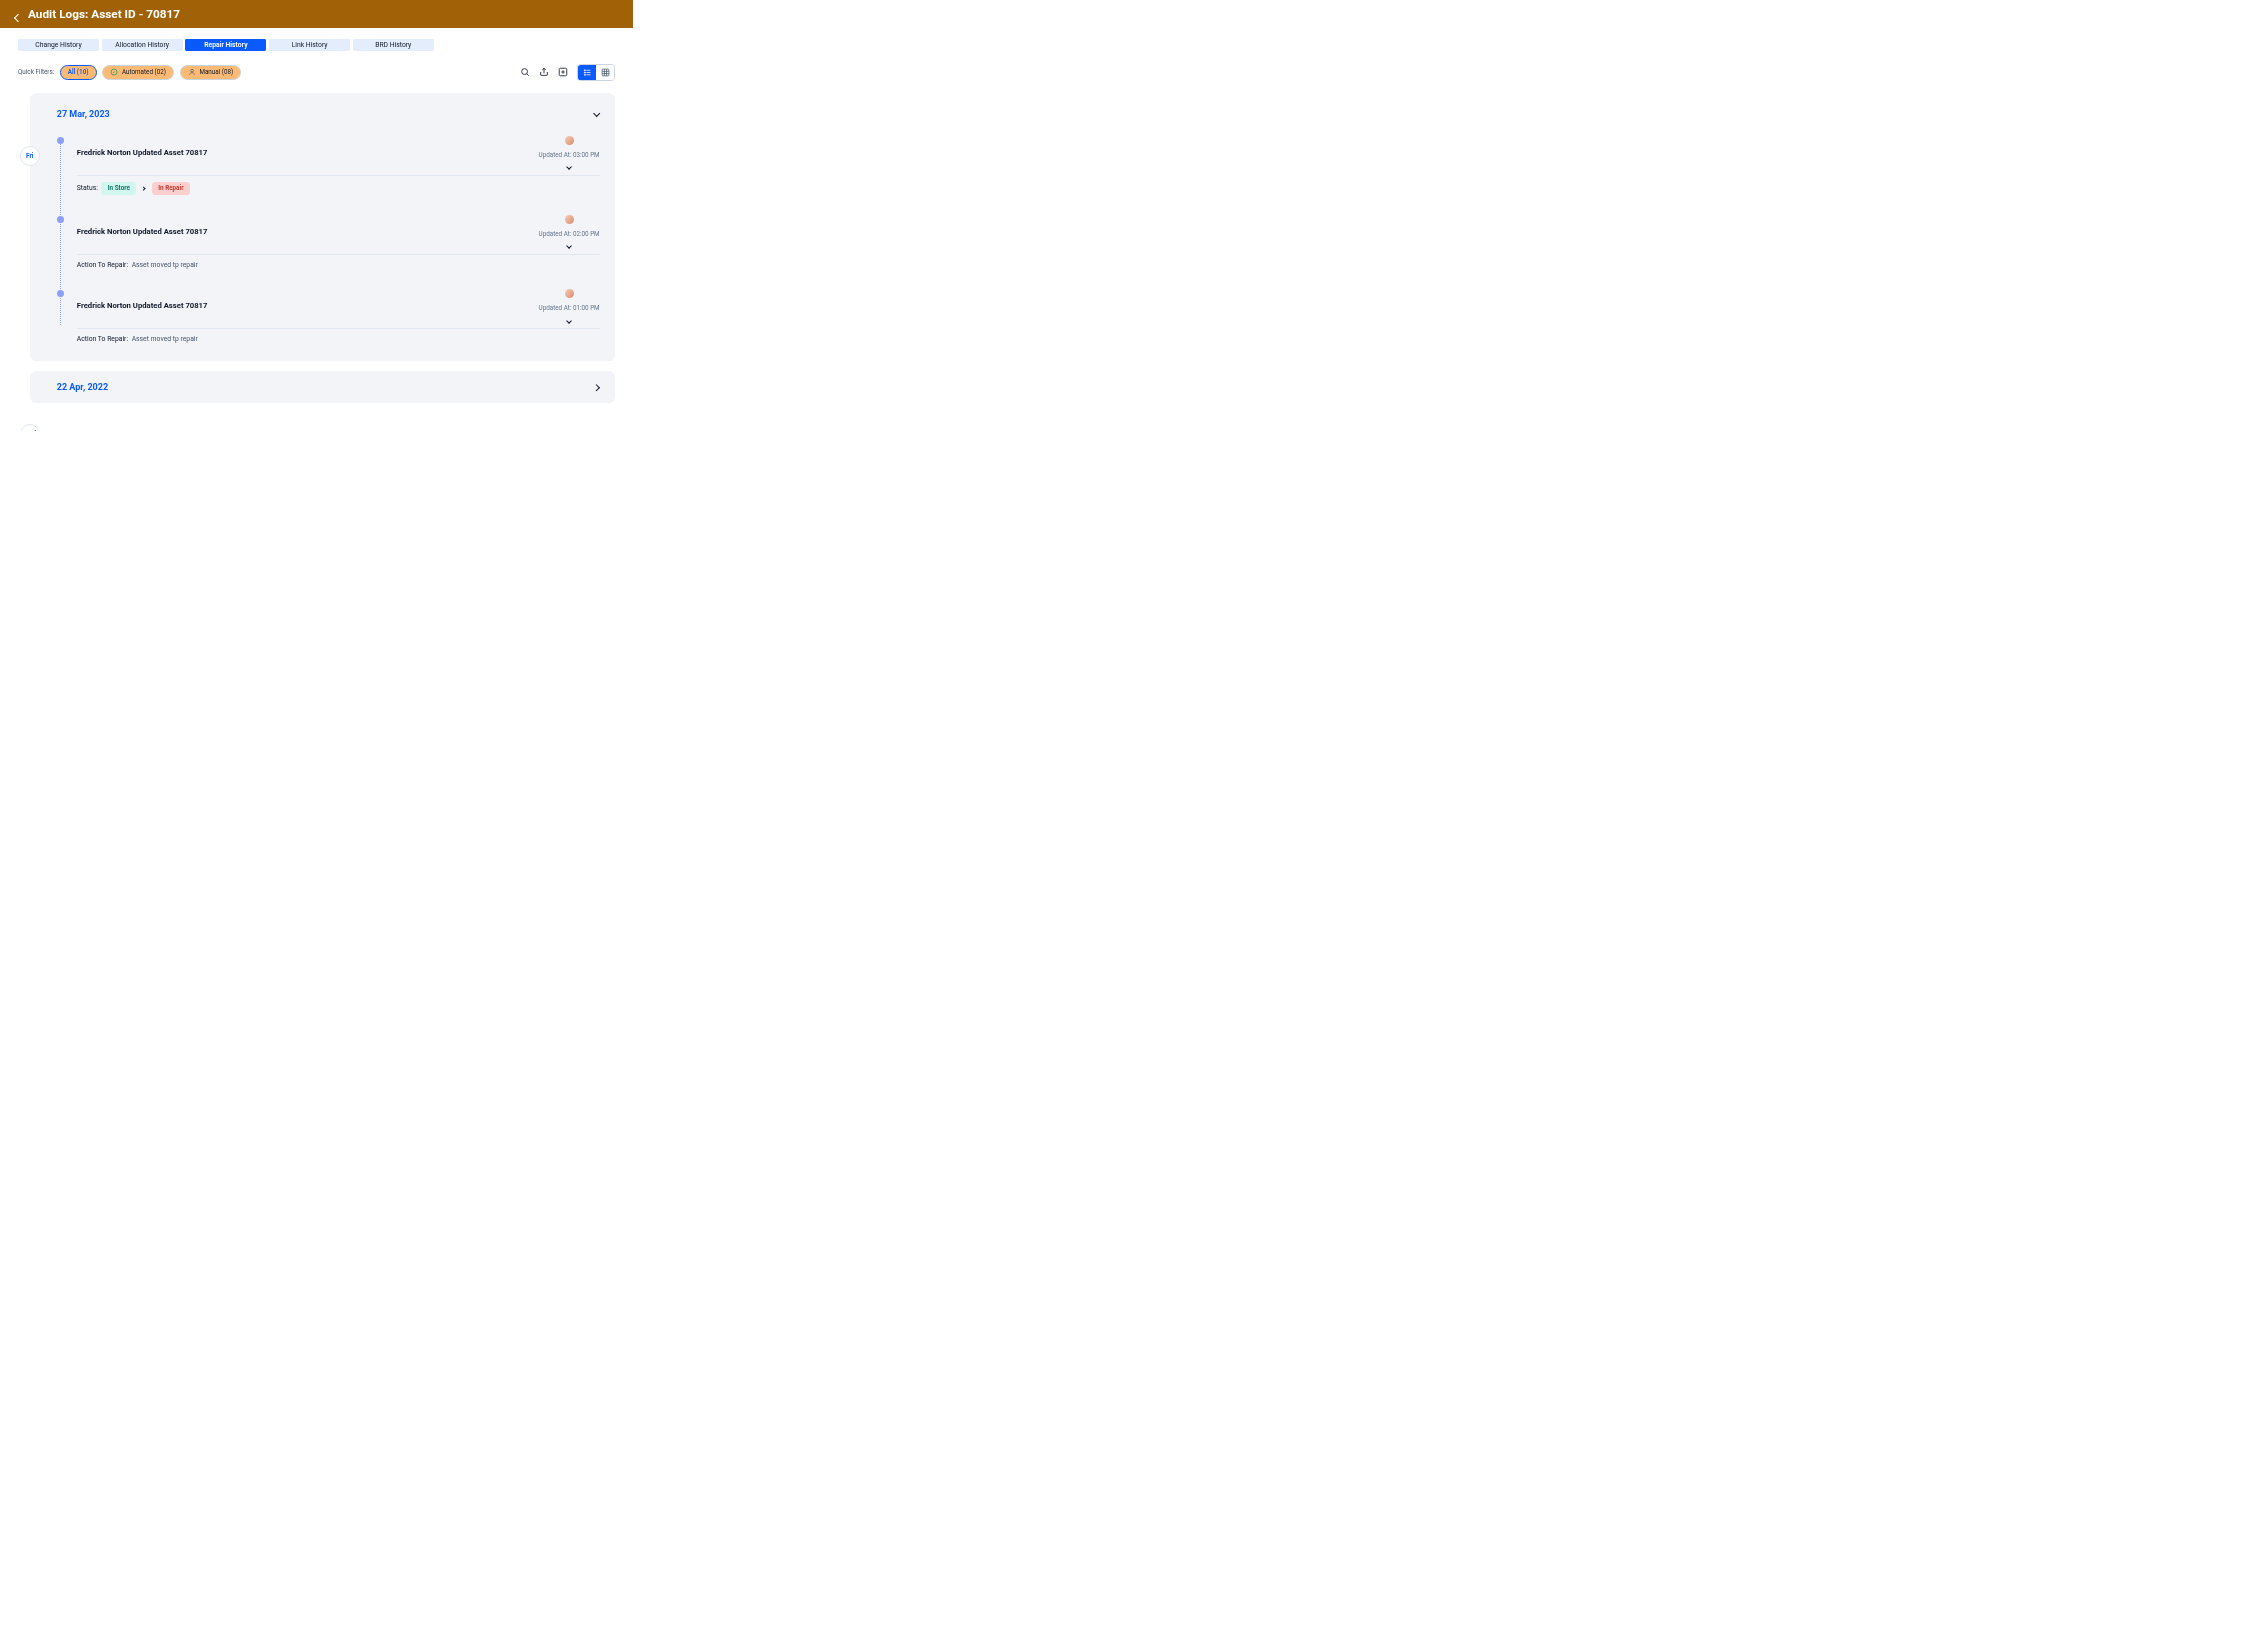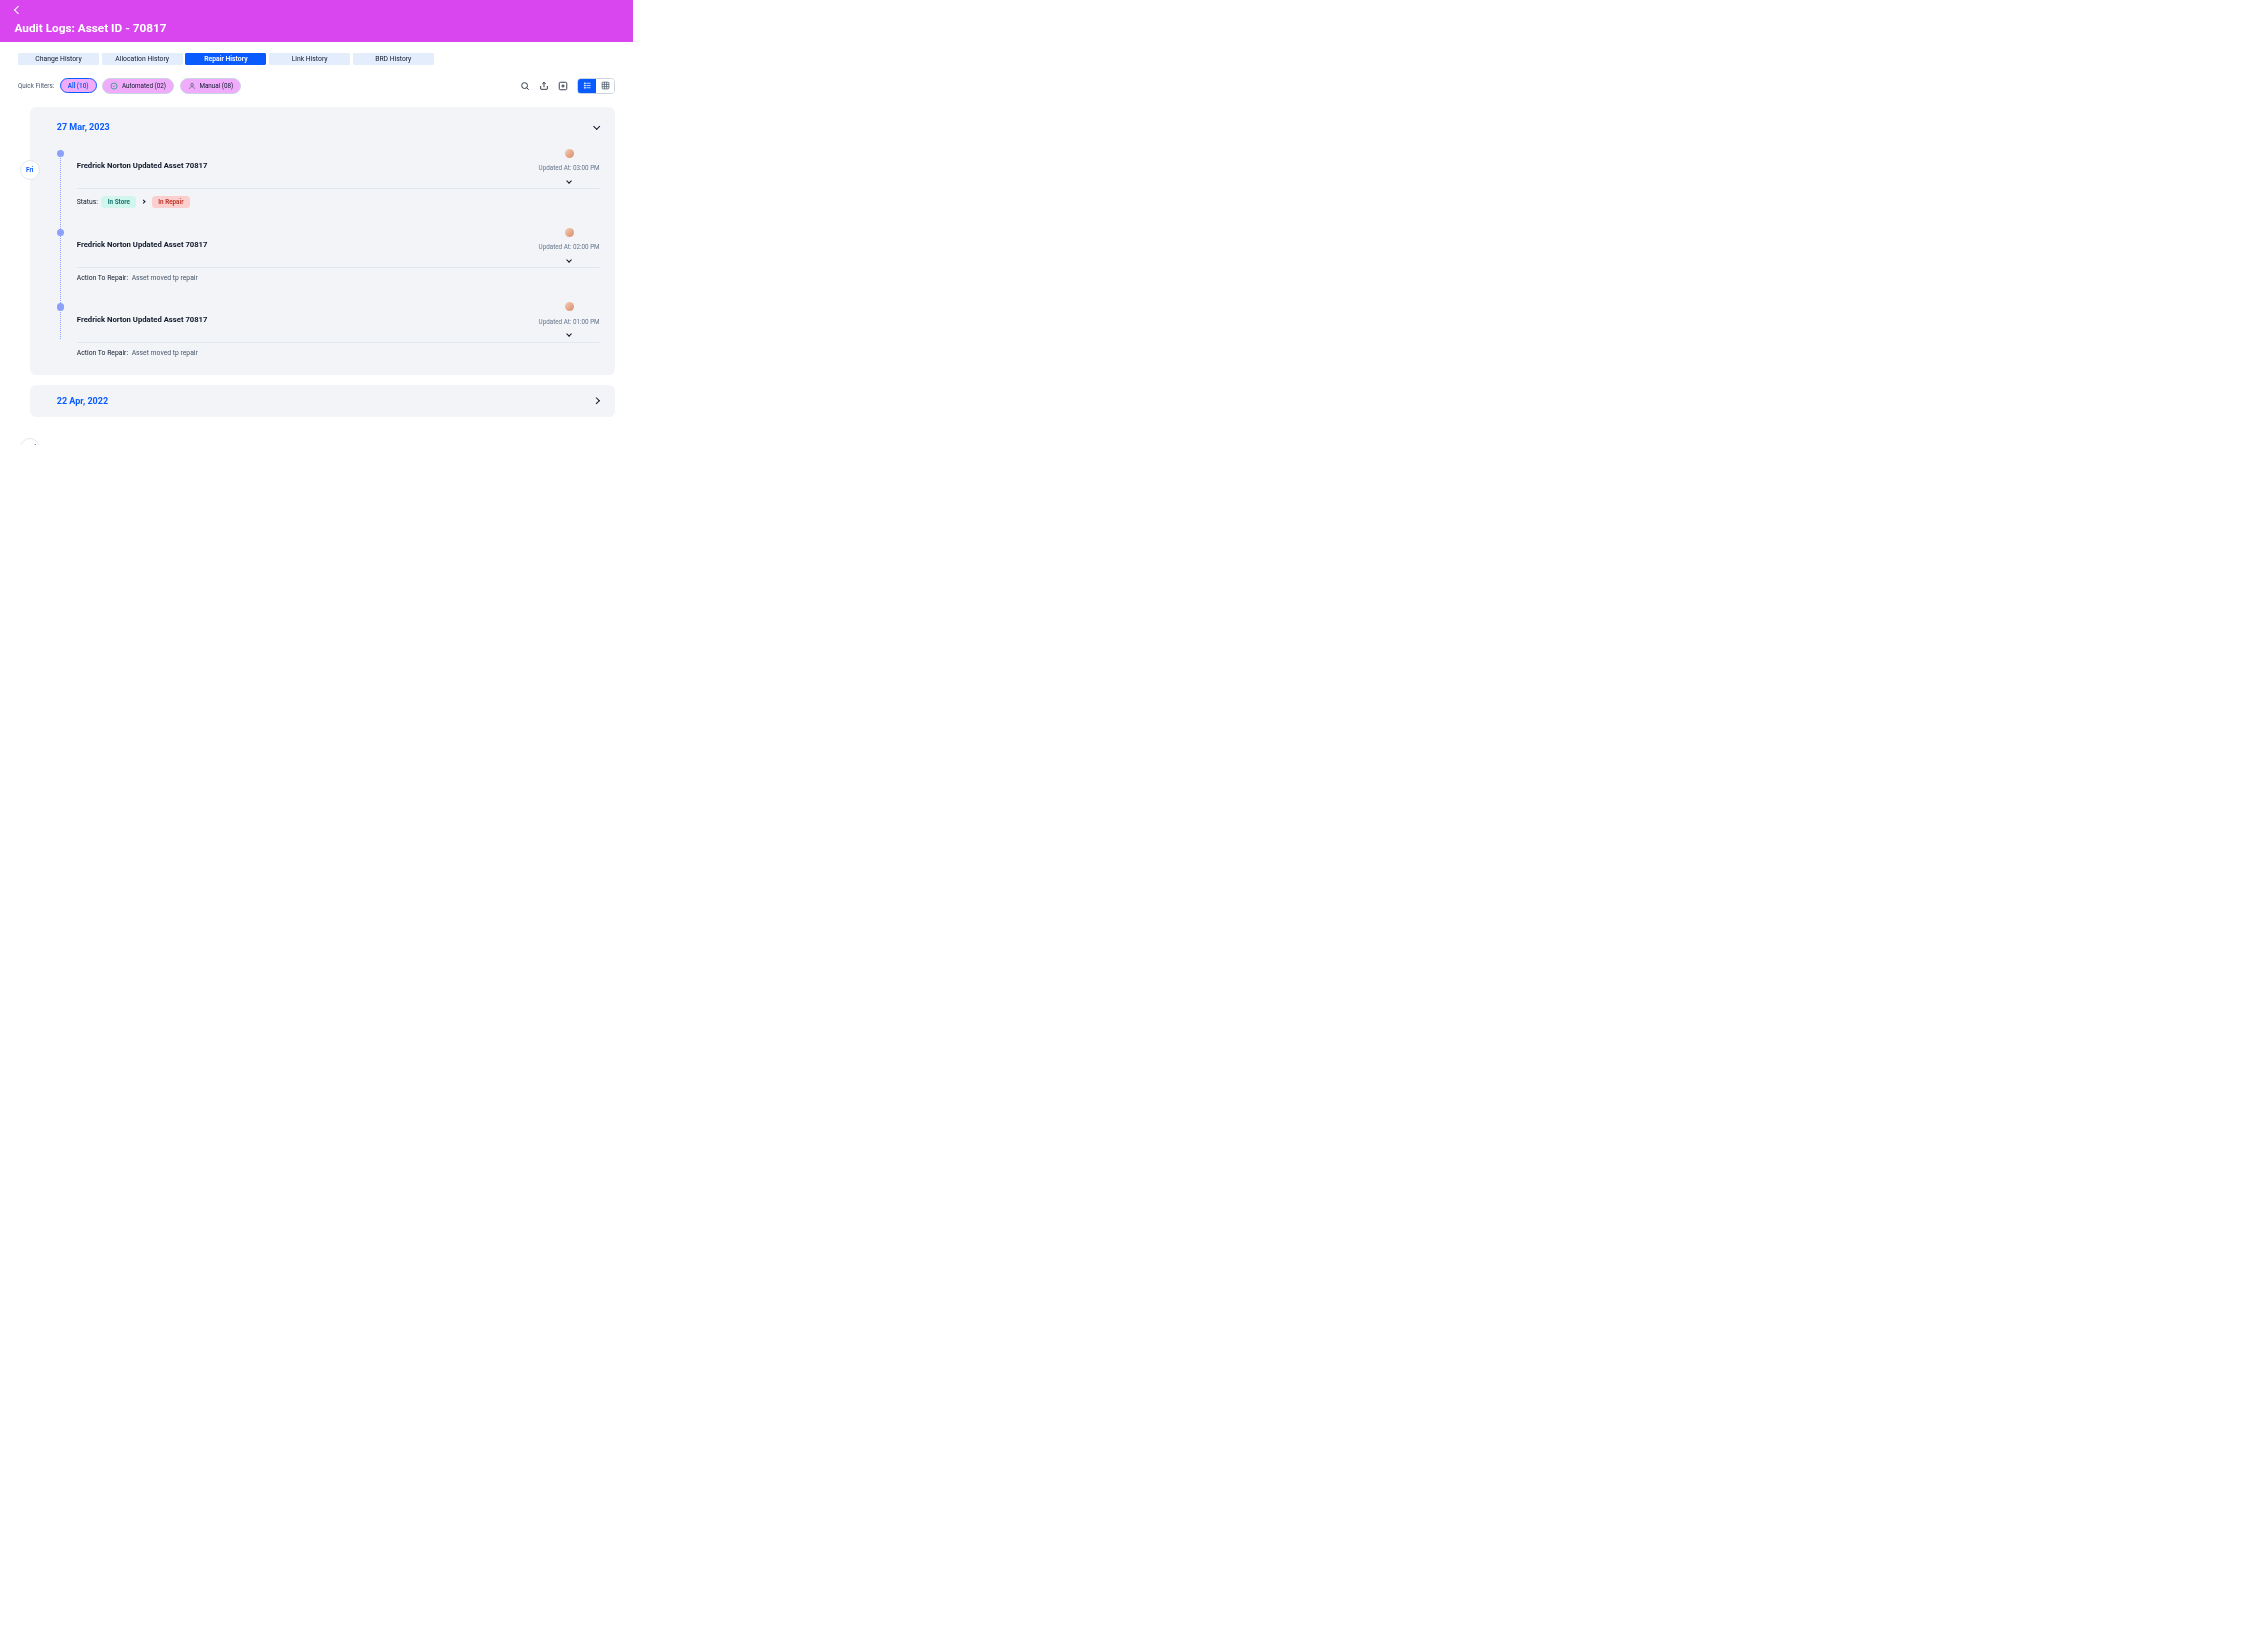--- a/index.html
+++ b/index.html
@@ -3,27 +3,26 @@
 <meta charset="utf-8">
 <style>
   * { box-sizing: border-box; margin: 0; padding: 0; }
   body {
     font-family: -apple-system, BlinkMacSystemFont, "Segoe UI", Roboto, Helvetica, Arial, sans-serif;
     background: #fff;
     color: #0f172a;
     width: 633px;
   }
   .header {
-    background: #d946ef;
+    background: #a16207;
     color: #fff;
     display: flex;
-    align-items: flex-start;
+    align-items: flex-end;
     padding: 7.2px 14.5px;
     gap: 7.2px;
-    flex-direction: column;
   }
   .back-chevron {
     width: 6.3px;
     height: 6.3px;
     border-left: 1.4px solid #fff;
     border-bottom: 1.4px solid #fff;
     transform: rotate(45deg);
     cursor: pointer;
   }
   .header-title {
@@ -71,21 +70,21 @@
   .pill {
     display: inline-flex;
     align-items: center;
     gap: 3.6px;
     border: 0.5px solid #cbd5e1;
     border-radius: 452px;
     padding: 2.7px 7.2px;
     font-size: 6.3px;
     color: #0f172a;
     cursor: pointer;
-    background: #f0abfc;
+    background: #fdba74;
   }
   .pill.active {
     border-color: #0a5bff;
     color: #0a5bff;
     font-weight: 600;
   }
   .pill-icon {
     width: 8.1px;
     height: 8.1px;
     display: inline-flex;

